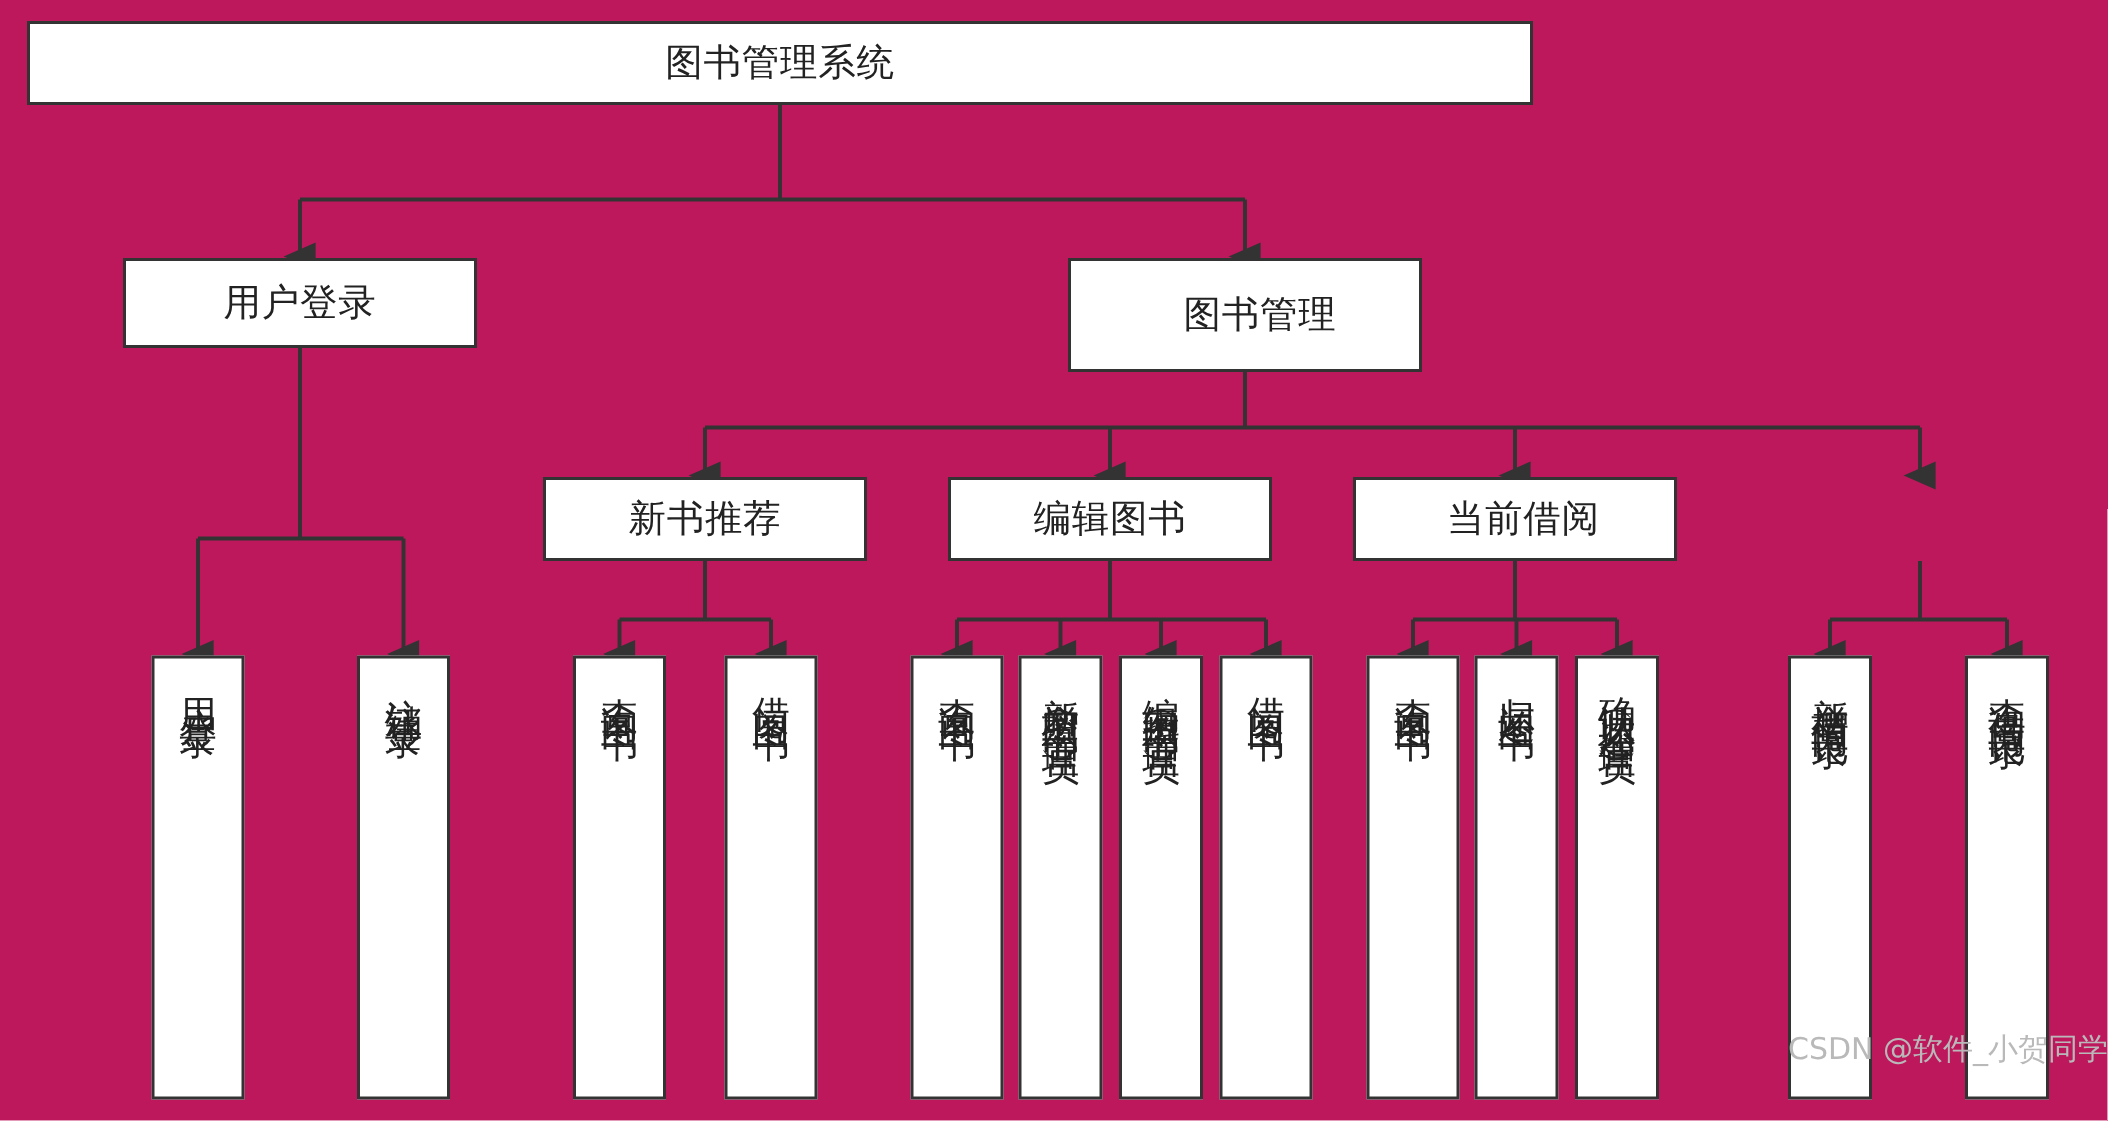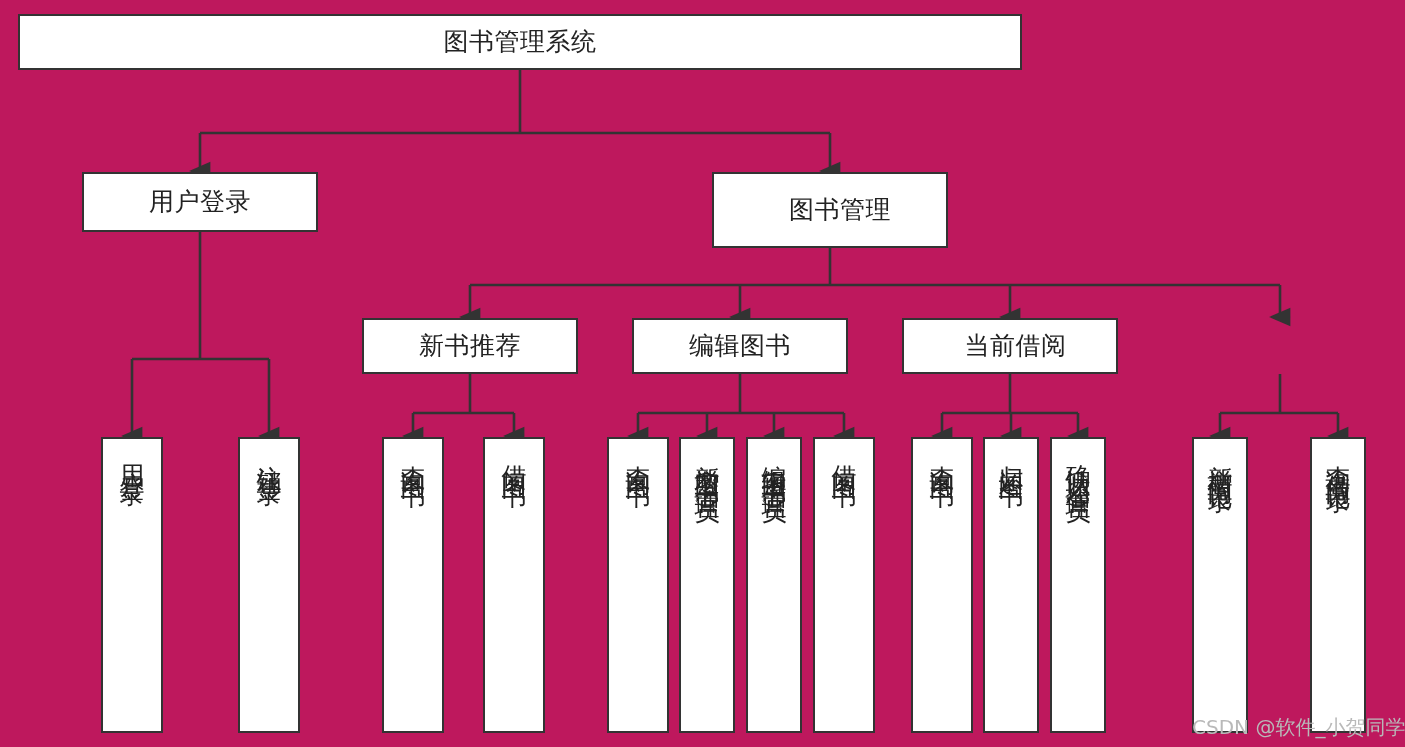--- a/index.html
+++ b/index.html
@@ -179,14 +179,14 @@
   <div class="node vert tall" style="left: 1050px; top: 437px; width: 56px; height: 296px;">
     <span class="label">确认归还（管理员）</span>
   </div>
   <div class="node vert tall" style="left: 1192px; top: 437px; width: 56px; height: 296px;">
     <span class="label">新增借阅记录</span>
   </div>
   <div class="node vert tall" style="left: 1310px; top: 437px; width: 56px; height: 296px;">
     <span class="label">查询借阅记录</span>
   </div>
 
-  <div class="watermark" style="left: 1192px; top: 714px; text-align: center;">CSDN @软件_小贺同学</div>
+  <div class="watermark" style="left: 1192px; top: 686px; text-align: center;">CSDN @软件_小贺同学</div>
 </div>
 
 </body></html>

